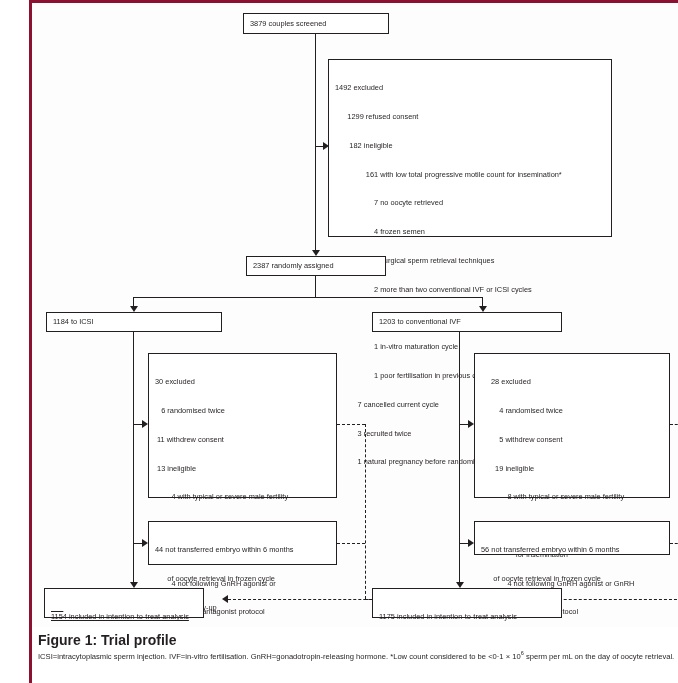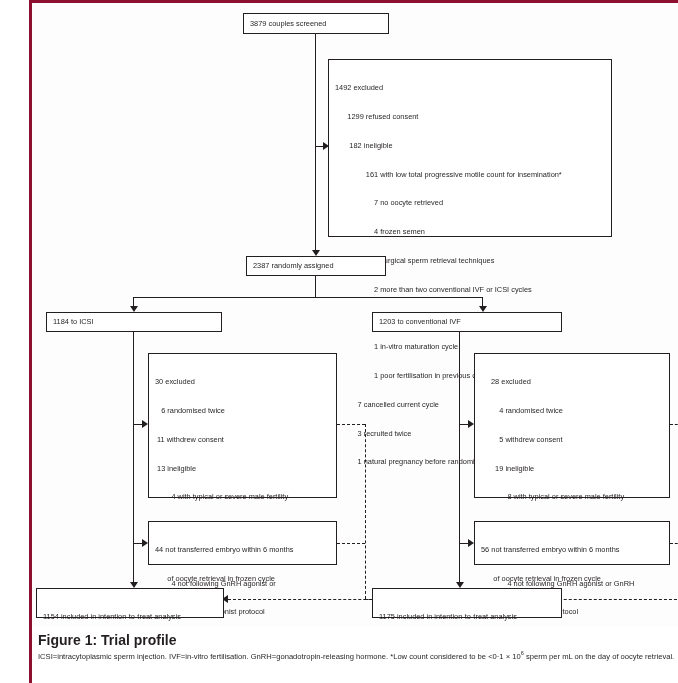--- a/index.html
+++ b/index.html
@@ -158,39 +158,39 @@
       <span class="ln">        3 no oocyte retrieved</span>
       <span class="ln">        1 poor fertilisation in previous cycle</span>
       
     </div>
 
     <div class="box" style="left:116px;top:518px;width:189px;height:44px;">
       <span class="ln">44 not transferred embryo within 6 months</span>
       <span class="ln">      of oocyte retrieval in frozen cycle</span>
       <span class="ln">  3 lost to follow-up</span>
     </div>
-    <div class="box" style="left:442px;top:518px;width:196px;height:44px;">
+    <div class="box" style="left:442px;top:518px;width:196px;height:34px;">
       <span class="ln">56 not transferred embryo within 6 months</span>
       <span class="ln">      of oocyte retrieval in frozen cycle</span>
       <span class="ln">  3 lost to follow-up</span>
     </div>
 
     <div class="hd" style="left:305px;top:421px;width:28px;"></div>
     <div class="hd" style="left:305px;top:540px;width:28px;"></div>
     <div class="vd" style="left:333px;top:421px;height:175px;"></div>
     <div class="hd" style="left:333px;top:596px;width:62px;"></div>
     <div class="arrow-r" style="left:390px;top:592px;"></div>
 
     <div class="hd" style="left:638px;top:421px;width:22px;"></div>
     <div class="hd" style="left:638px;top:540px;width:22px;"></div>
     <div class="vd" style="left:660px;top:421px;height:175px;"></div>
     <div class="hd" style="left:196px;top:596px;width:464px;"></div>
     <div class="arrow-l" style="left:190px;top:592px;"></div>
 
-    <div class="box" style="left:4px;top:585px;width:188px;height:30px;">
+    <div class="box" style="left:12px;top:585px;width:160px;height:30px;text-decoration:underline;">
       <span class="ln">1154 included in intention-to-treat analysis</span>
       <span class="ln">1116 included in per-protocol analysis</span>
     </div>
     <div class="box" style="left:340px;top:585px;width:190px;height:30px;">
       <span class="ln">1175 included in intention-to-treat analysis</span>
       <span class="ln">1145 included in per-protocol analysis</span>
     </div>
 
   </div>
 

